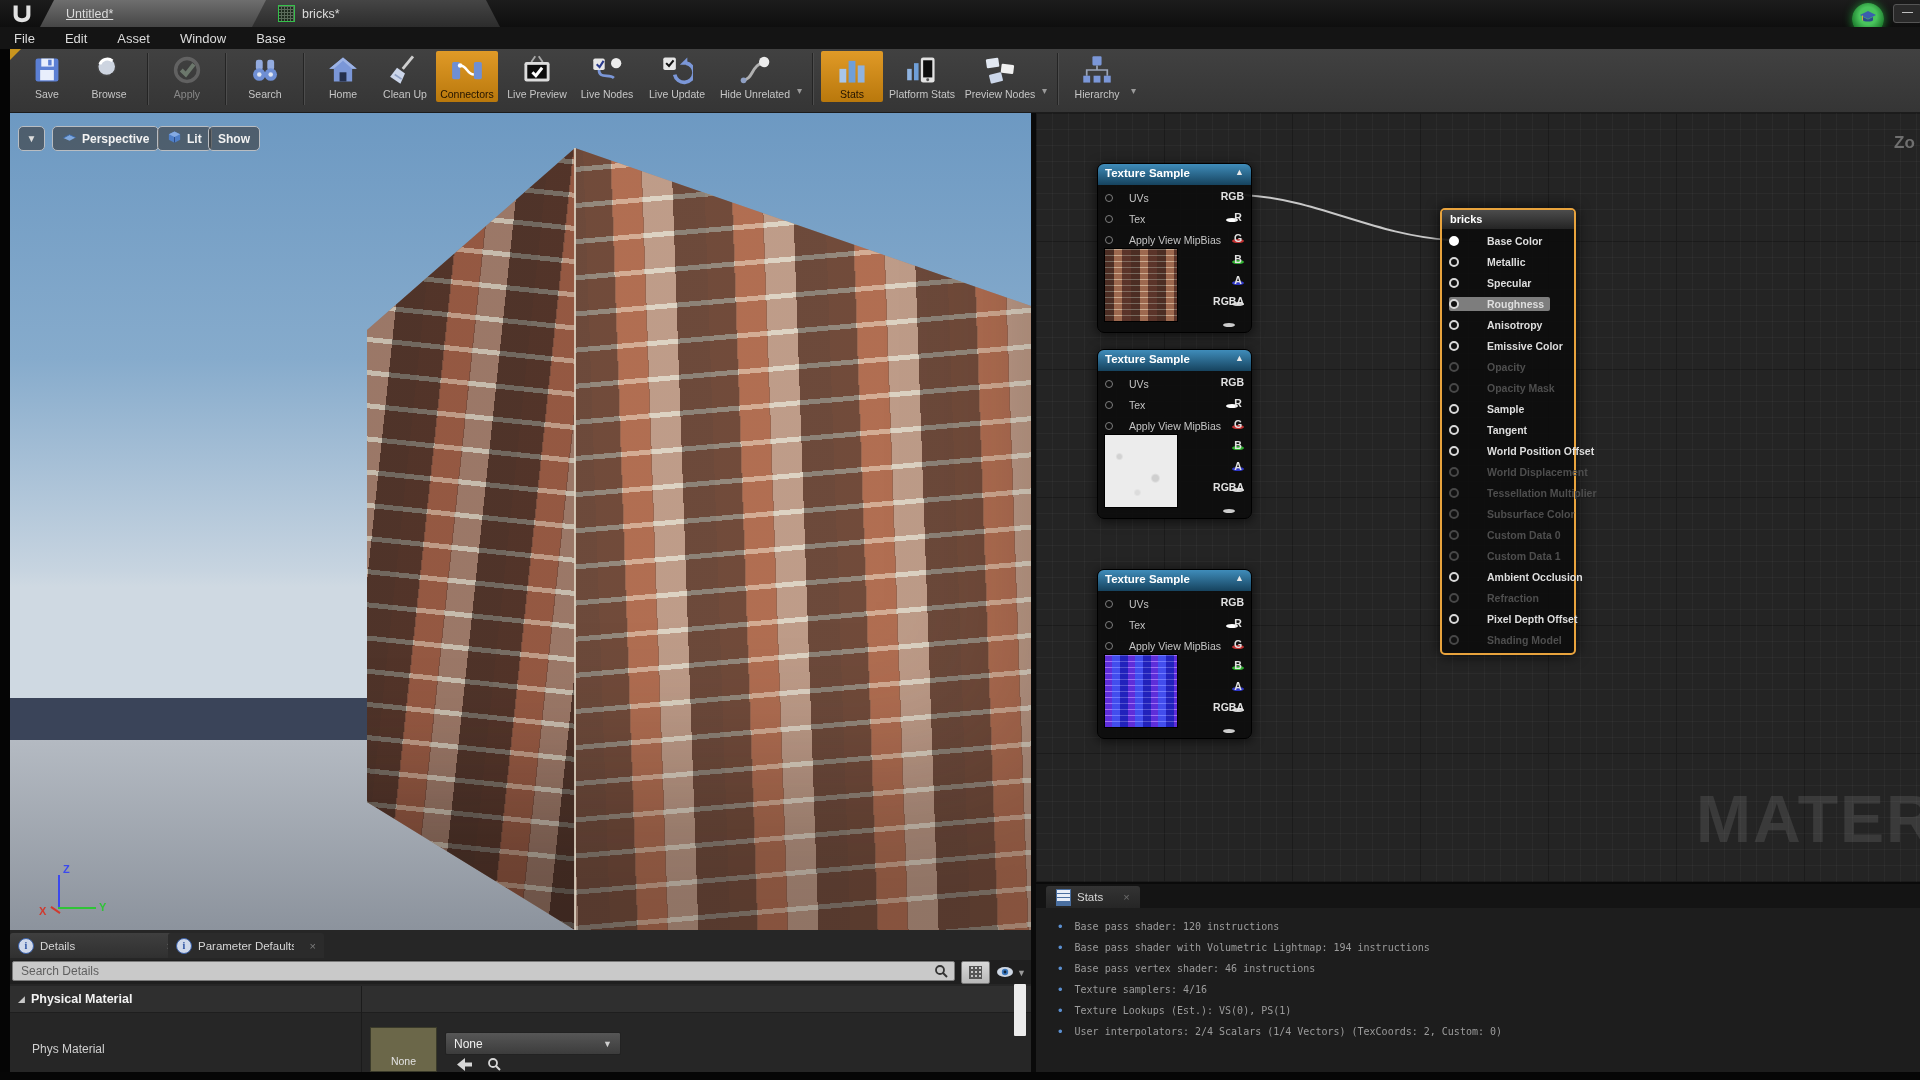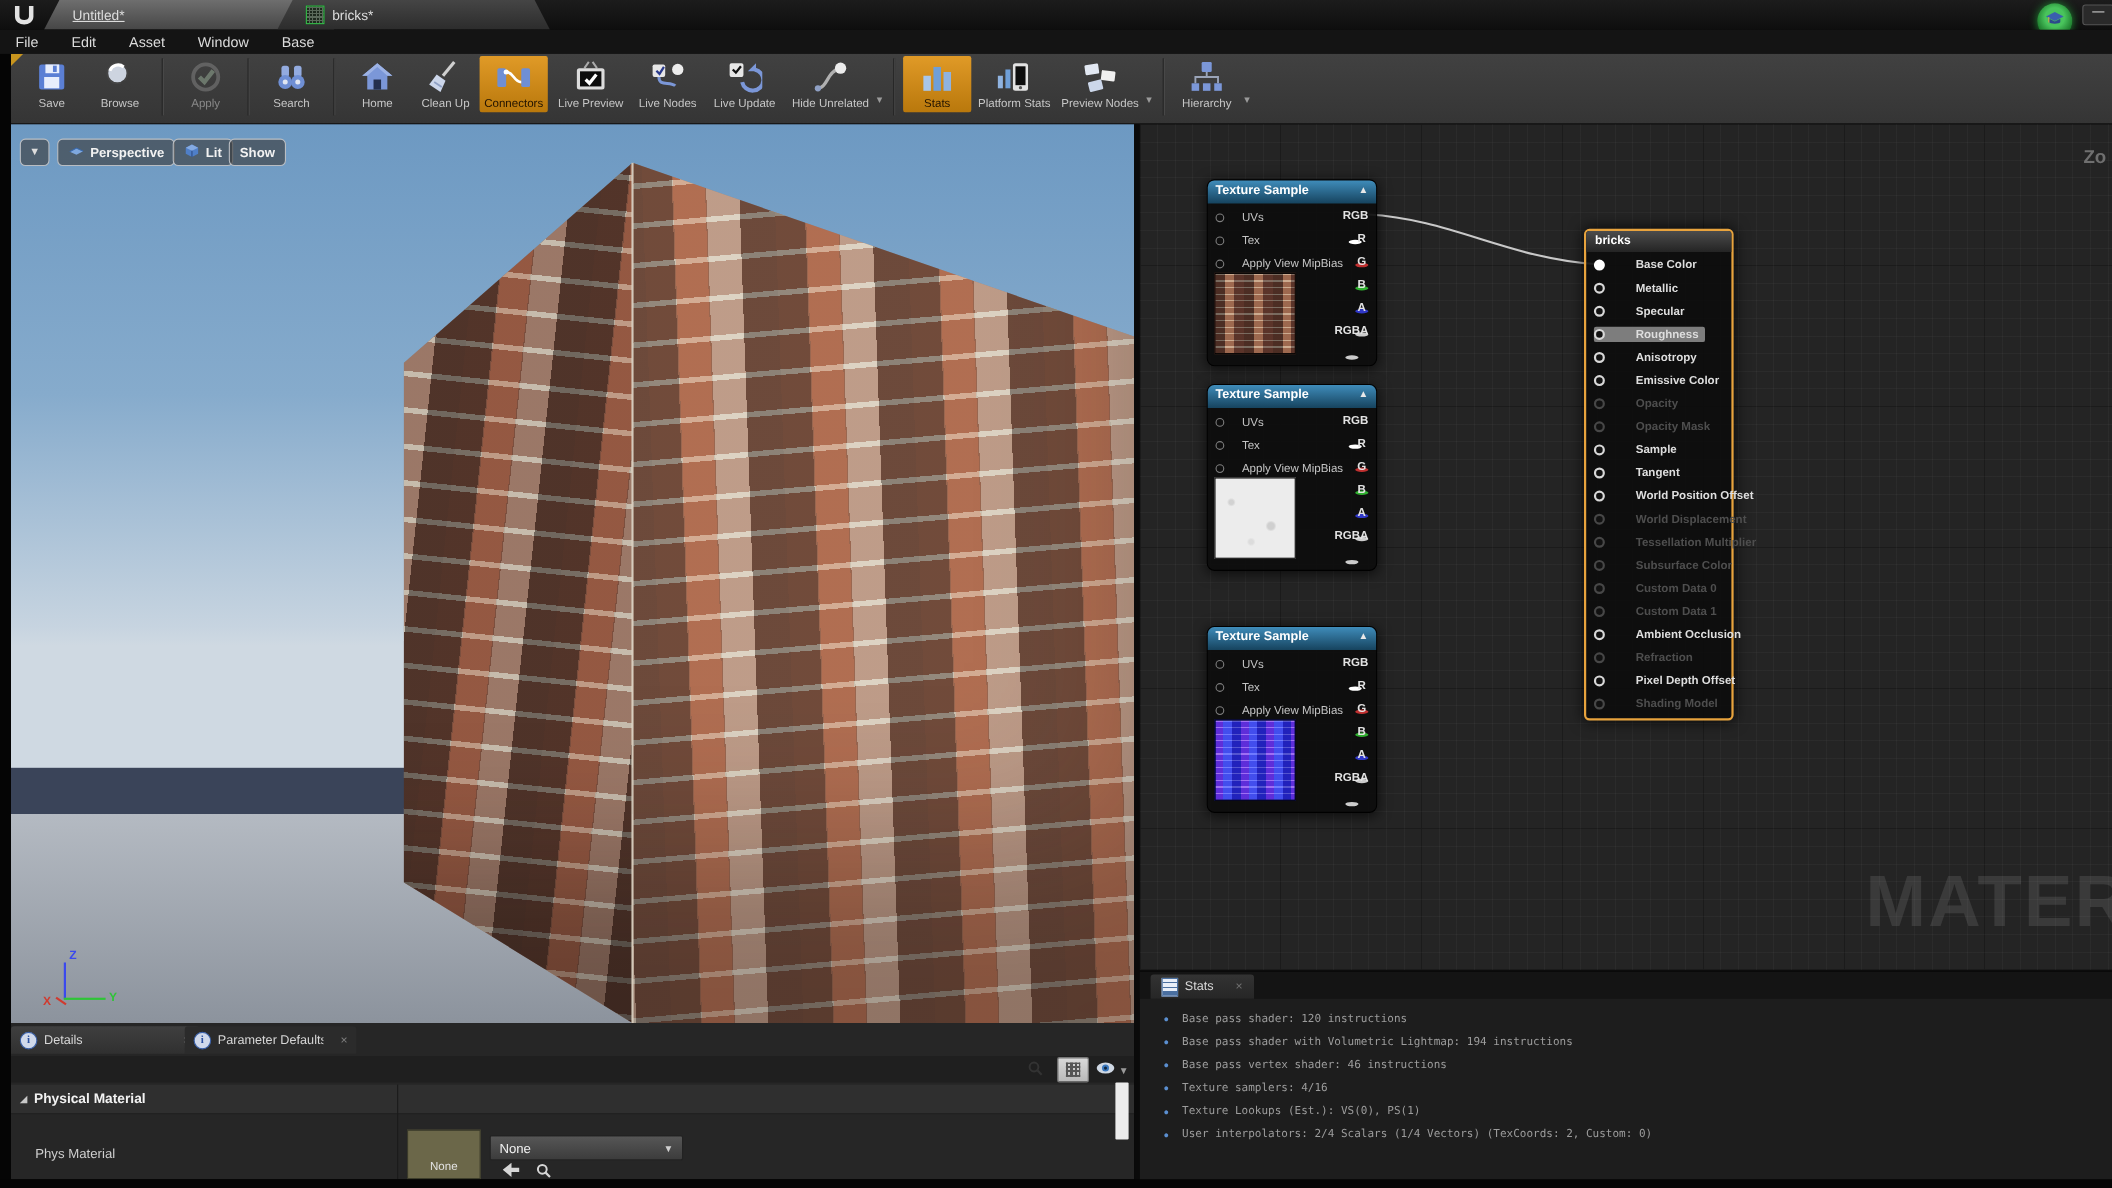--- a/index.html
+++ b/index.html
@@ -712,20 +712,21 @@
     <span class="info-ico">i</span>
     <span class="lbl">Details</span>
     <span class="x">×</span>
   </div>
   <div id="dtab-params" class="dtab abs">
     <span class="info-ico">i</span>
     <span class="lbl">Parameter Defaults</span>
     <span class="x">×</span>
   </div>
   <div id="d-searchrow" class="abs">
+    <input id="d-search" class="abs" placeholder="Search Details" style="">
     <span id="d-search-mag" class="abs">
       <svg width="15" height="15" viewBox="0 0 15 15">
           <circle cx="6" cy="6" r="4" fill="none" stroke="#333" stroke-width="1.8"></circle>
           <path d="M9 9l4 4" stroke="#333" stroke-width="2"></path>
         </svg>
     </span>
     <div id="d-grid-btn" class="abs">
       <span class="grid-ico"></span>
     </div>
     <div id="d-eye" class="abs">

